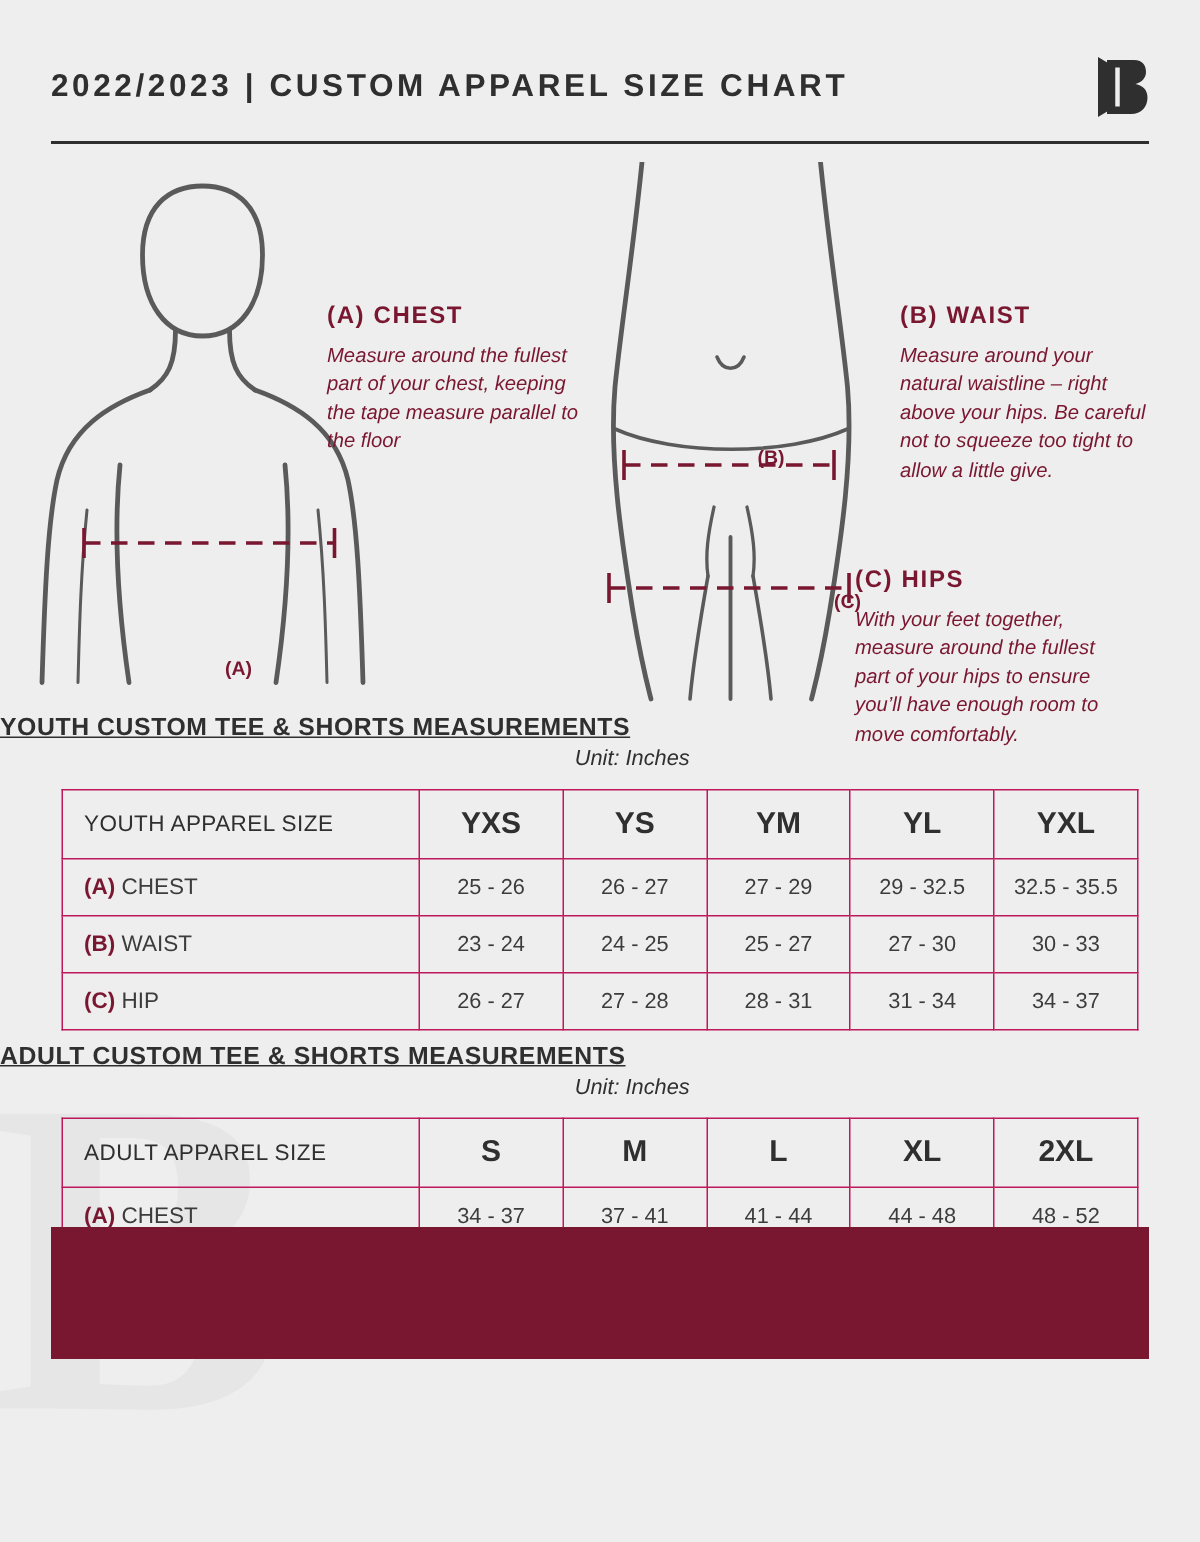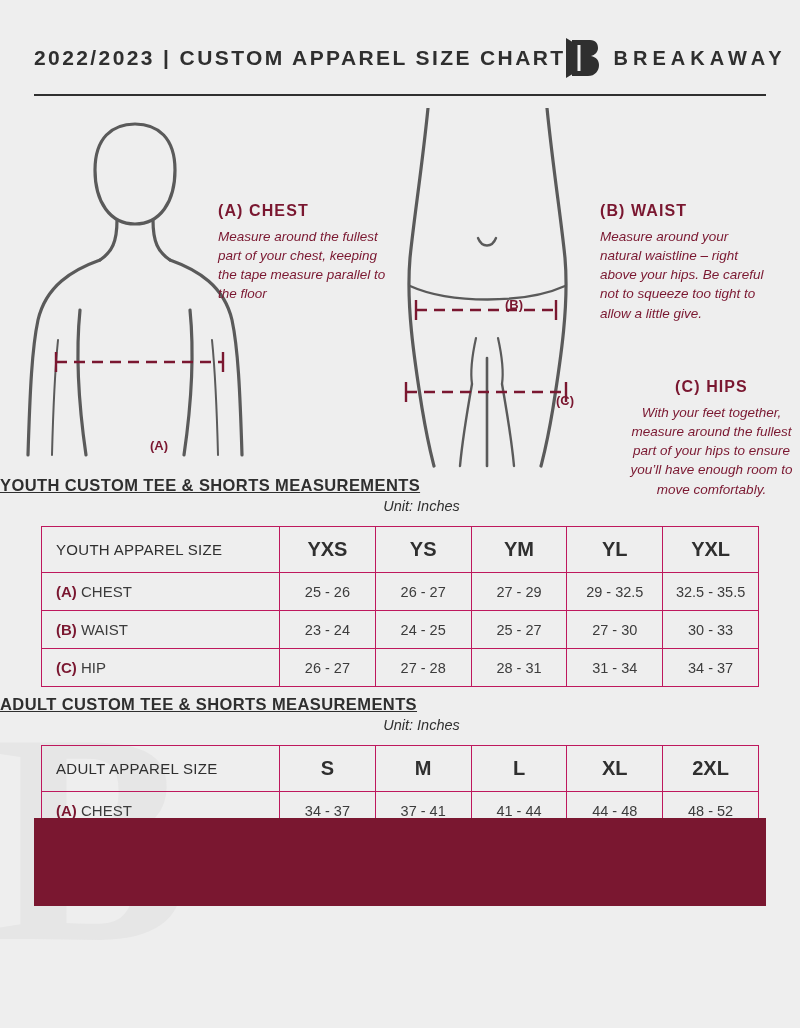--- a/index.html
+++ b/index.html
@@ -81,21 +81,21 @@
   }
   .note-body {
     font-size: 13.5px;
     line-height: 1.42;
     font-style: italic;
     color: #7a1730;
     margin: 0;
   }
   .note-a { left: 218px; top: 102px; width: 175px; }
   .note-b { left: 600px; top: 102px; width: 172px; }
-  .note-c { left: 624px; top: 278px; width: 175px; text-align: center; }
+  .note-c { left: 570px; top: 278px; width: 175px; }
 
   
   .table-block { margin-top: 6px; }
   .table-title {
     text-align: left;
     font-size: 16.5px;
     font-weight: 700;
     letter-spacing: 0.4px;
     color: #2f2f2f;
     margin: 0;
@@ -163,21 +163,20 @@
   <div class="header">
     <div class="header-title">2022/2023  |  CUSTOM APPAREL SIZE CHART</div>
     <div class="brand">
       <span class="brand-mark">
         <svg width="34" height="40" viewBox="0 0 34 40" aria-hidden="true">
           <path d="M6 2 L24 2 C30 2 32 6 32 10 C32 14 29 17 25 18 C30 19 33 22 33 27 C33 33 29 38 22 38 L6 38 Z" fill="#2f2f2f"></path>
           <path d="M13 7 L13 33" stroke="#eeeeee" stroke-width="3" fill="none"></path>
           <path d="M0 0 L10 6 L10 34 L0 40 Z" fill="#2f2f2f"></path>
         </svg>
       </span>
-      <span class="brand-name">BREAKAWAY</span>
     </div>
   </div>
   <div class="rule"></div>
 
   <div class="diagram">
 
     <span class="fig fig-torso">
       <svg width="230" height="360" viewBox="0 0 230 360" aria-hidden="true">
         <g fill="none" stroke="#5a5a5a" stroke-width="3.2" stroke-linecap="round" stroke-linejoin="round">
 

